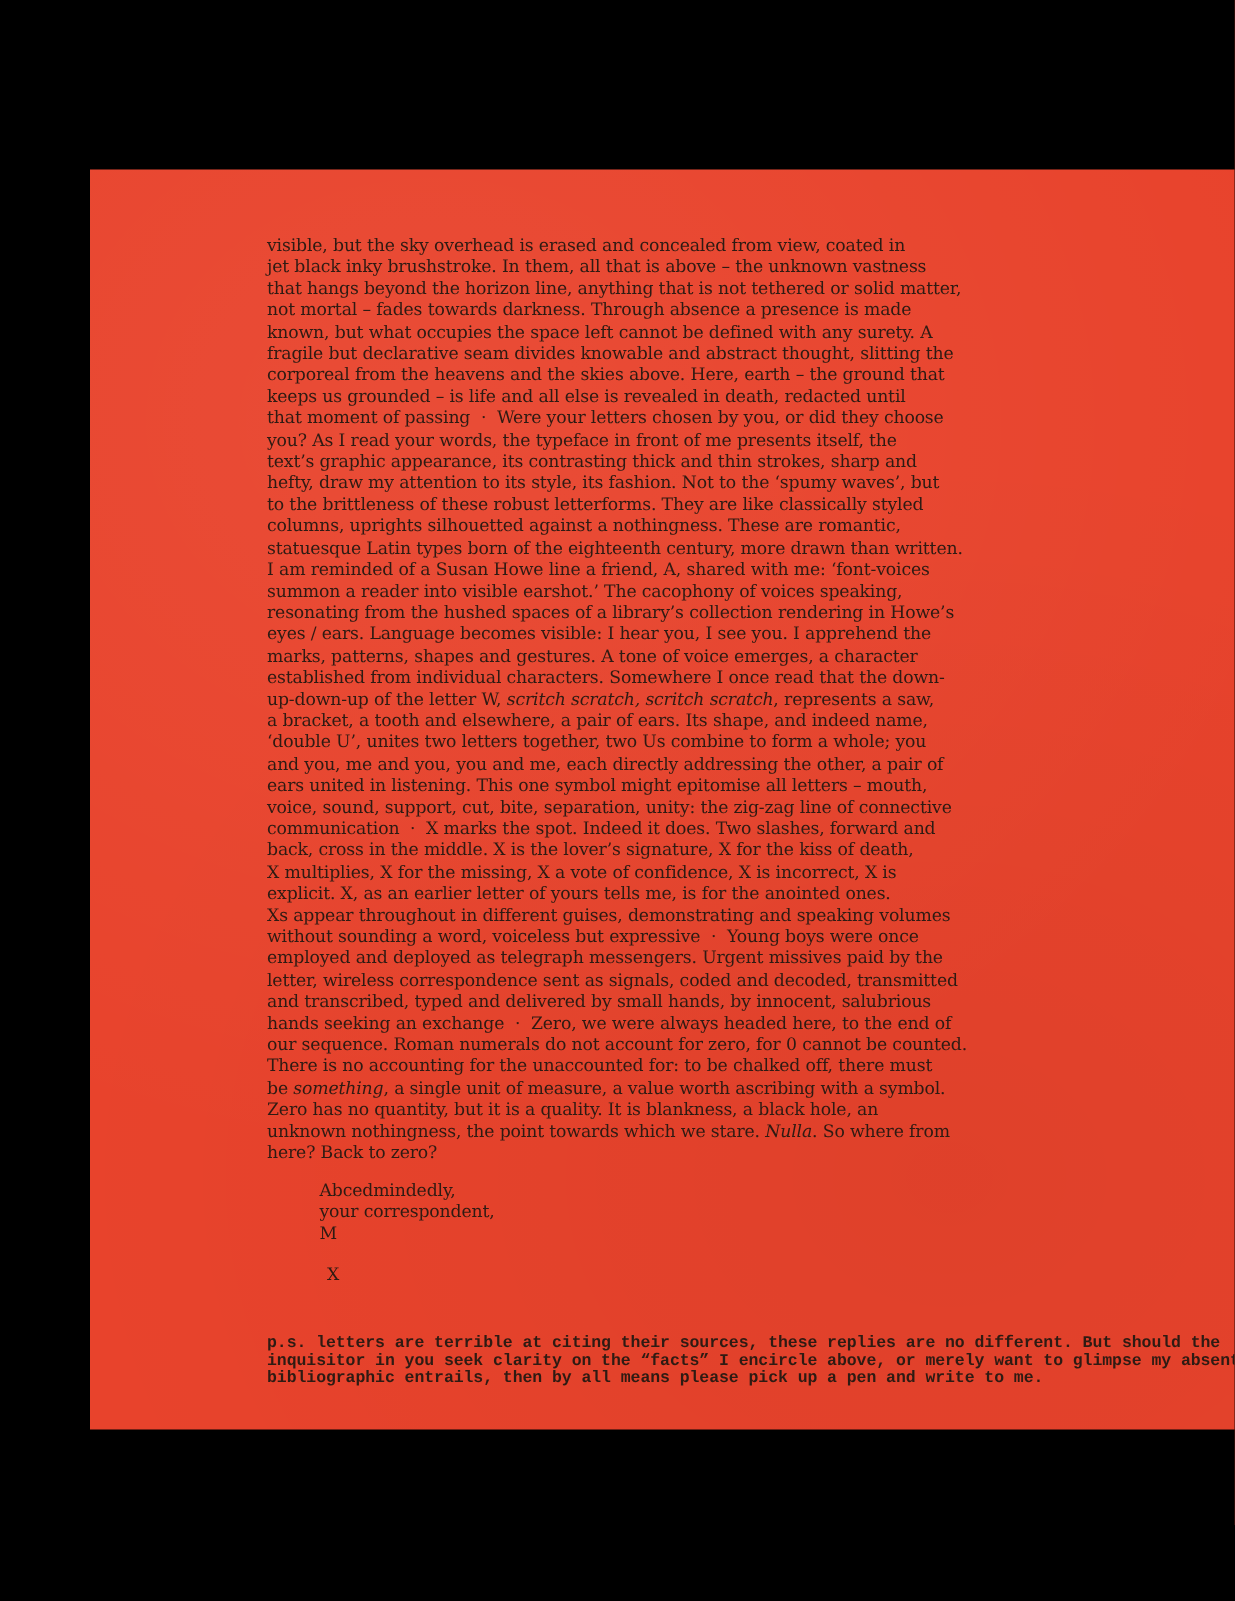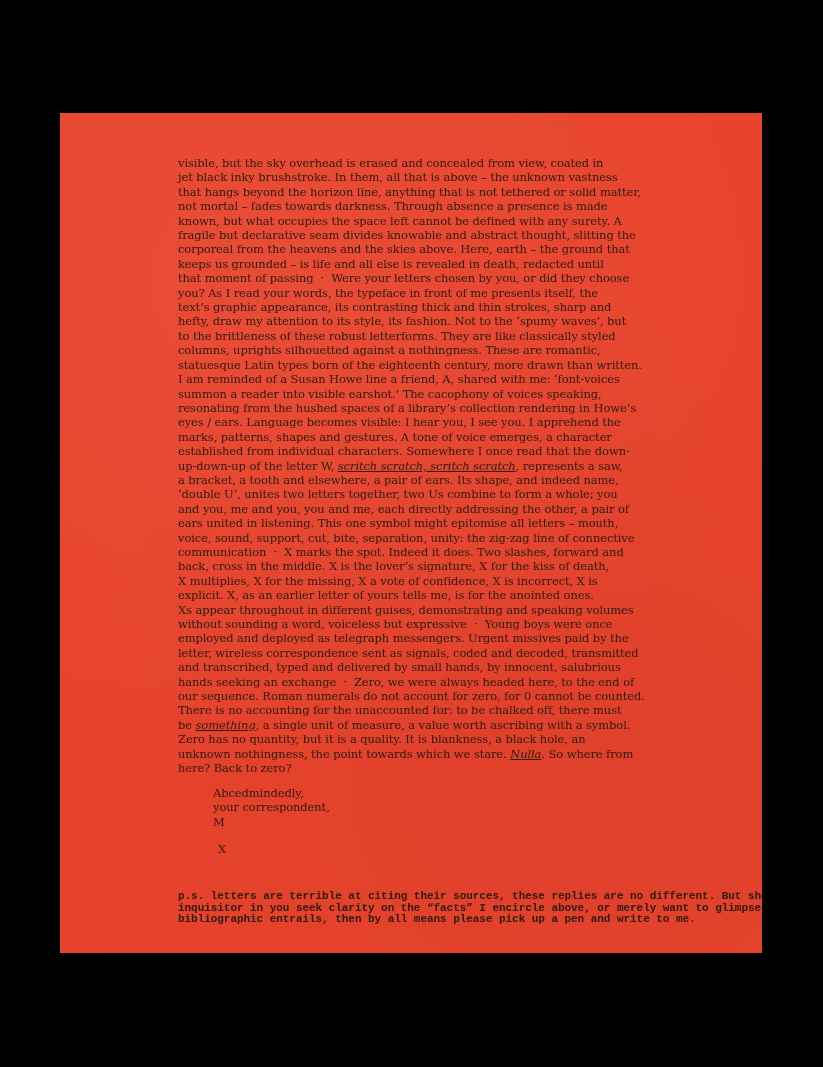--- a/index.html
+++ b/index.html
@@ -14,21 +14,21 @@
     position: relative; overflow: hidden;
     font-family: "DejaVu Serif", serif;
   }
   .stage {
     position: absolute; inset: 0;
     background: var(--bg);
   }
   .paper {
     position: absolute;
     left: 60px; top: 113px;
-    width: 702px; height: 840px;
+    width: 764px; height: 840px;
     background:
       radial-gradient(ellipse 130% 100% at 30% 20%, rgba(255,255,255,0.05), rgba(0,0,0,0) 60%),
       radial-gradient(ellipse 120% 90% at 75% 80%, rgba(0,0,0,0.04), rgba(0,0,0,0) 65%),
       var(--paper);
     overflow: hidden;
   }
   .body-text {
     position: absolute;
     left: 118px; top: 43px;
     color: var(--ink);
@@ -58,21 +58,21 @@
     position: absolute;
     left: 118px; top: 778px;
     color: var(--ink);
     font-size: 11px;
     line-height: 11.5px;
     letter-spacing: -0.05px;
     white-space: pre;
     font-weight: bold;
     font-family: Liberation Mono, monospace;
   }
-  em { font-style: italic; text-decoration: underline; }
+  em { font-style: italic; }
 </style>
 </head>
 <body>
 
 <div class="stage">
   <div class="paper">
     <div class="body-text">visible, but the sky overhead is erased and concealed from view, coated in<br>jet black inky brushstroke. In them, all that is above – the unknown vastness<br>that hangs beyond the horizon line, anything that is not tethered or solid matter,<br>not mortal – fades towards darkness. Through absence a presence is made<br>known, but what occupies the space left cannot be defined with any surety. A<br>fragile but declarative seam divides knowable and abstract thought, slitting the<br>corporeal from the heavens and the skies above. Here, earth – the ground that<br>keeps us grounded – is life and all else is revealed in death, redacted until<br>that moment of passing  ·  Were your letters chosen by you, or did they choose<br>you? As I read your words, the typeface in front of me presents itself, the<br>text’s graphic appearance, its contrasting thick and thin strokes, sharp and<br>hefty, draw my attention to its style, its fashion. Not to the ‘spumy waves’, but<br>to the brittleness of these robust letterforms. They are like classically styled<br>columns, uprights silhouetted against a nothingness. These are romantic,<br>statuesque Latin types born of the eighteenth century, more drawn than written.<br>I am reminded of a Susan Howe line a friend, A, shared with me: ‘font-voices<br>summon a reader into visible earshot.’ The cacophony of voices speaking,<br>resonating from the hushed spaces of a library’s collection rendering in Howe’s<br>eyes / ears. Language becomes visible: I hear you, I see you. I apprehend the<br>marks, patterns, shapes and gestures. A tone of voice emerges, a character<br>established from individual characters. Somewhere I once read that the down-<br>up-down-up of the letter W, <em>scritch scratch, scritch scratch</em>, represents a saw,<br>a bracket, a tooth and elsewhere, a pair of ears. Its shape, and indeed name,<br>‘double U’, unites two letters together, two Us combine to form a whole; you<br>and you, me and you, you and me, each directly addressing the other, a pair of<br>ears united in listening. This one symbol might epitomise all letters – mouth,<br>voice, sound, support, cut, bite, separation, unity: the zig-zag line of connective<br>communication  ·  X marks the spot. Indeed it does. Two slashes, forward and<br>back, cross in the middle. X is the lover’s signature, X for the kiss of death,<br>X multiplies, X for the missing, X a vote of confidence, X is incorrect, X is<br>explicit. X, as an earlier letter of yours tells me, is for the anointed ones.<br>Xs appear throughout in different guises, demonstrating and speaking volumes<br>without sounding a word, voiceless but expressive  ·  Young boys were once<br>employed and deployed as telegraph messengers. Urgent missives paid by the<br>letter, wireless correspondence sent as signals, coded and decoded, transmitted<br>and transcribed, typed and delivered by small hands, by innocent, salubrious<br>hands seeking an exchange  ·  Zero, we were always headed here, to the end of<br>our sequence. Roman numerals do not account for zero, for 0 cannot be counted.<br>There is no accounting for the unaccounted for: to be chalked off, there must<br>be <em>something</em>, a single unit of measure, a value worth ascribing with a symbol.<br>Zero has no quantity, but it is a quality. It is blankness, a black hole, an<br>unknown nothingness, the point towards which we stare. <em>Nulla</em>. So where from<br>here? Back to zero?</div>
     <div class="signoff">Abcedmindedly,<br>your correspondent,<br>M</div>
     <div class="signature">X</div>
     <div class="postscript">p.s. letters are terrible at citing their sources, these replies are no different. But should the<br>inquisitor in you seek clarity on the “facts” I encircle above, or merely want to glimpse my absent<br>bibliographic entrails, then by all means please pick up a pen and write to me.</div>

